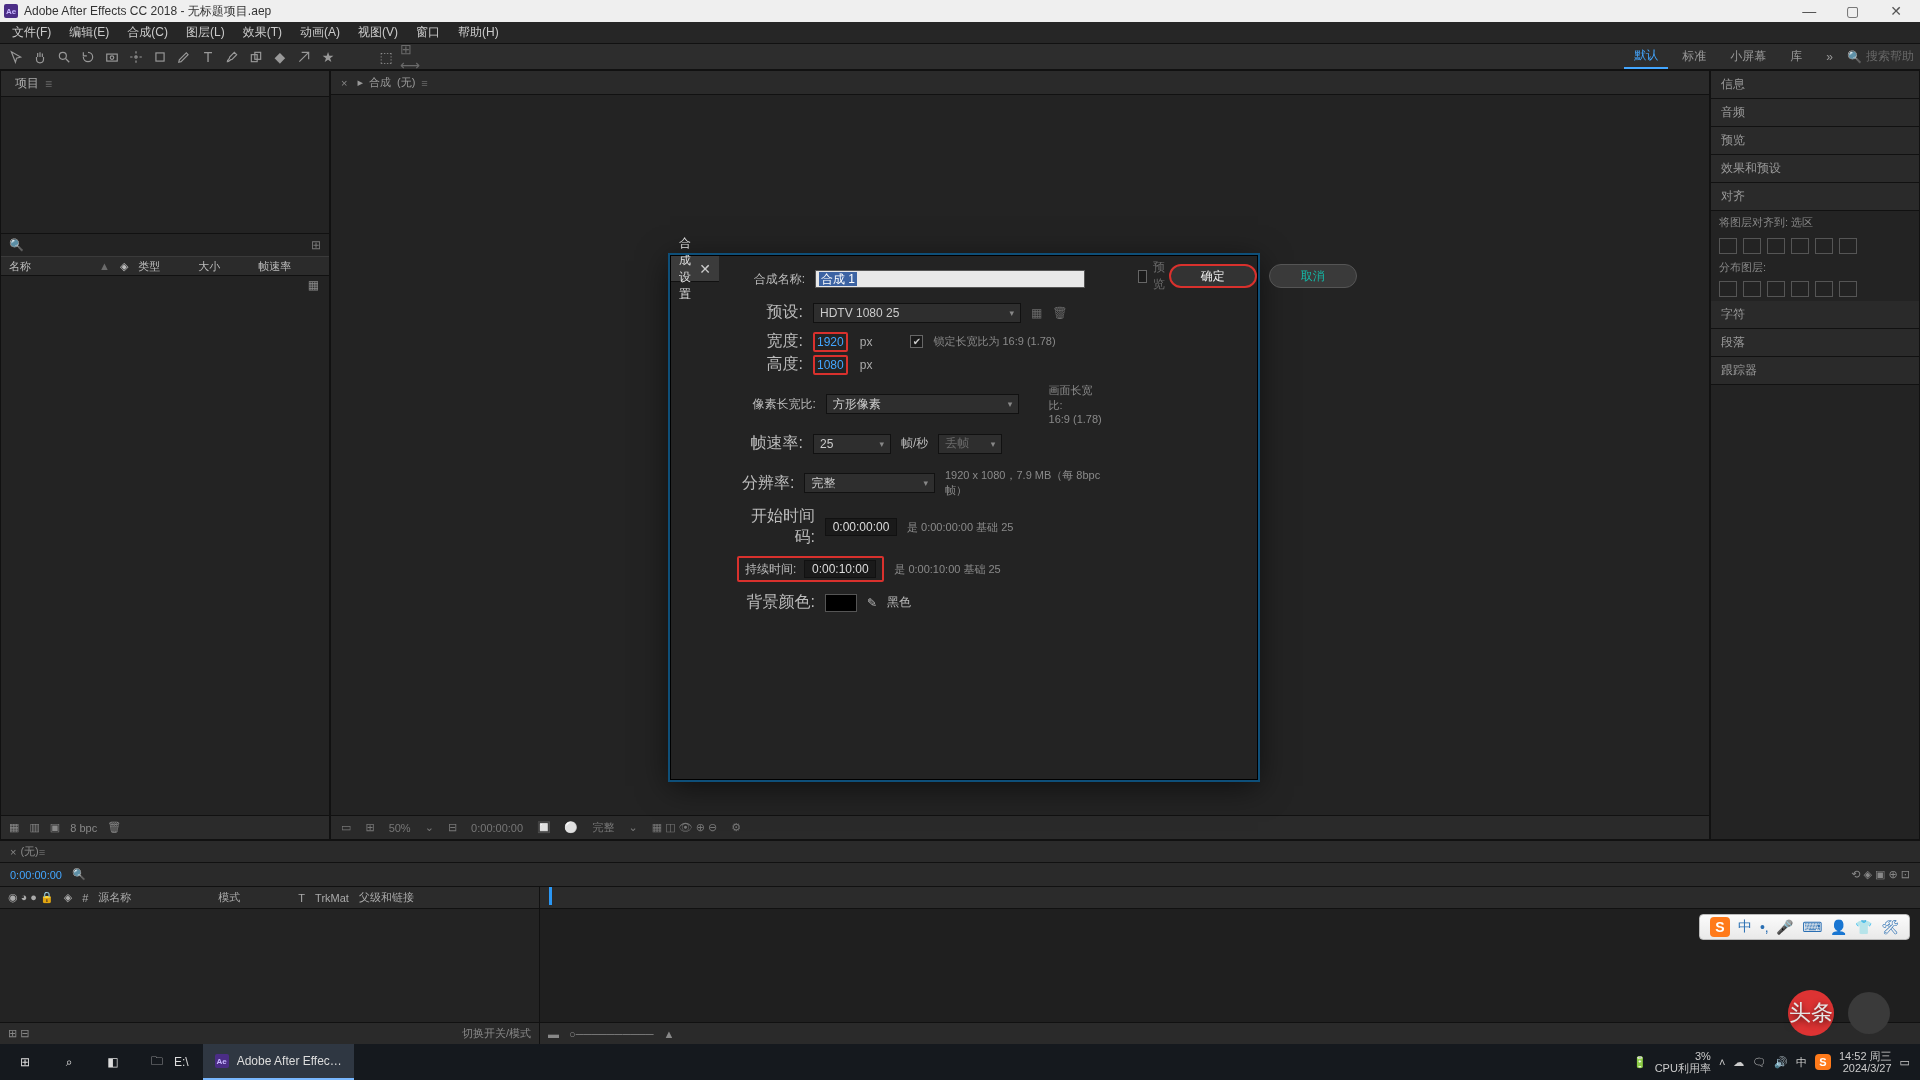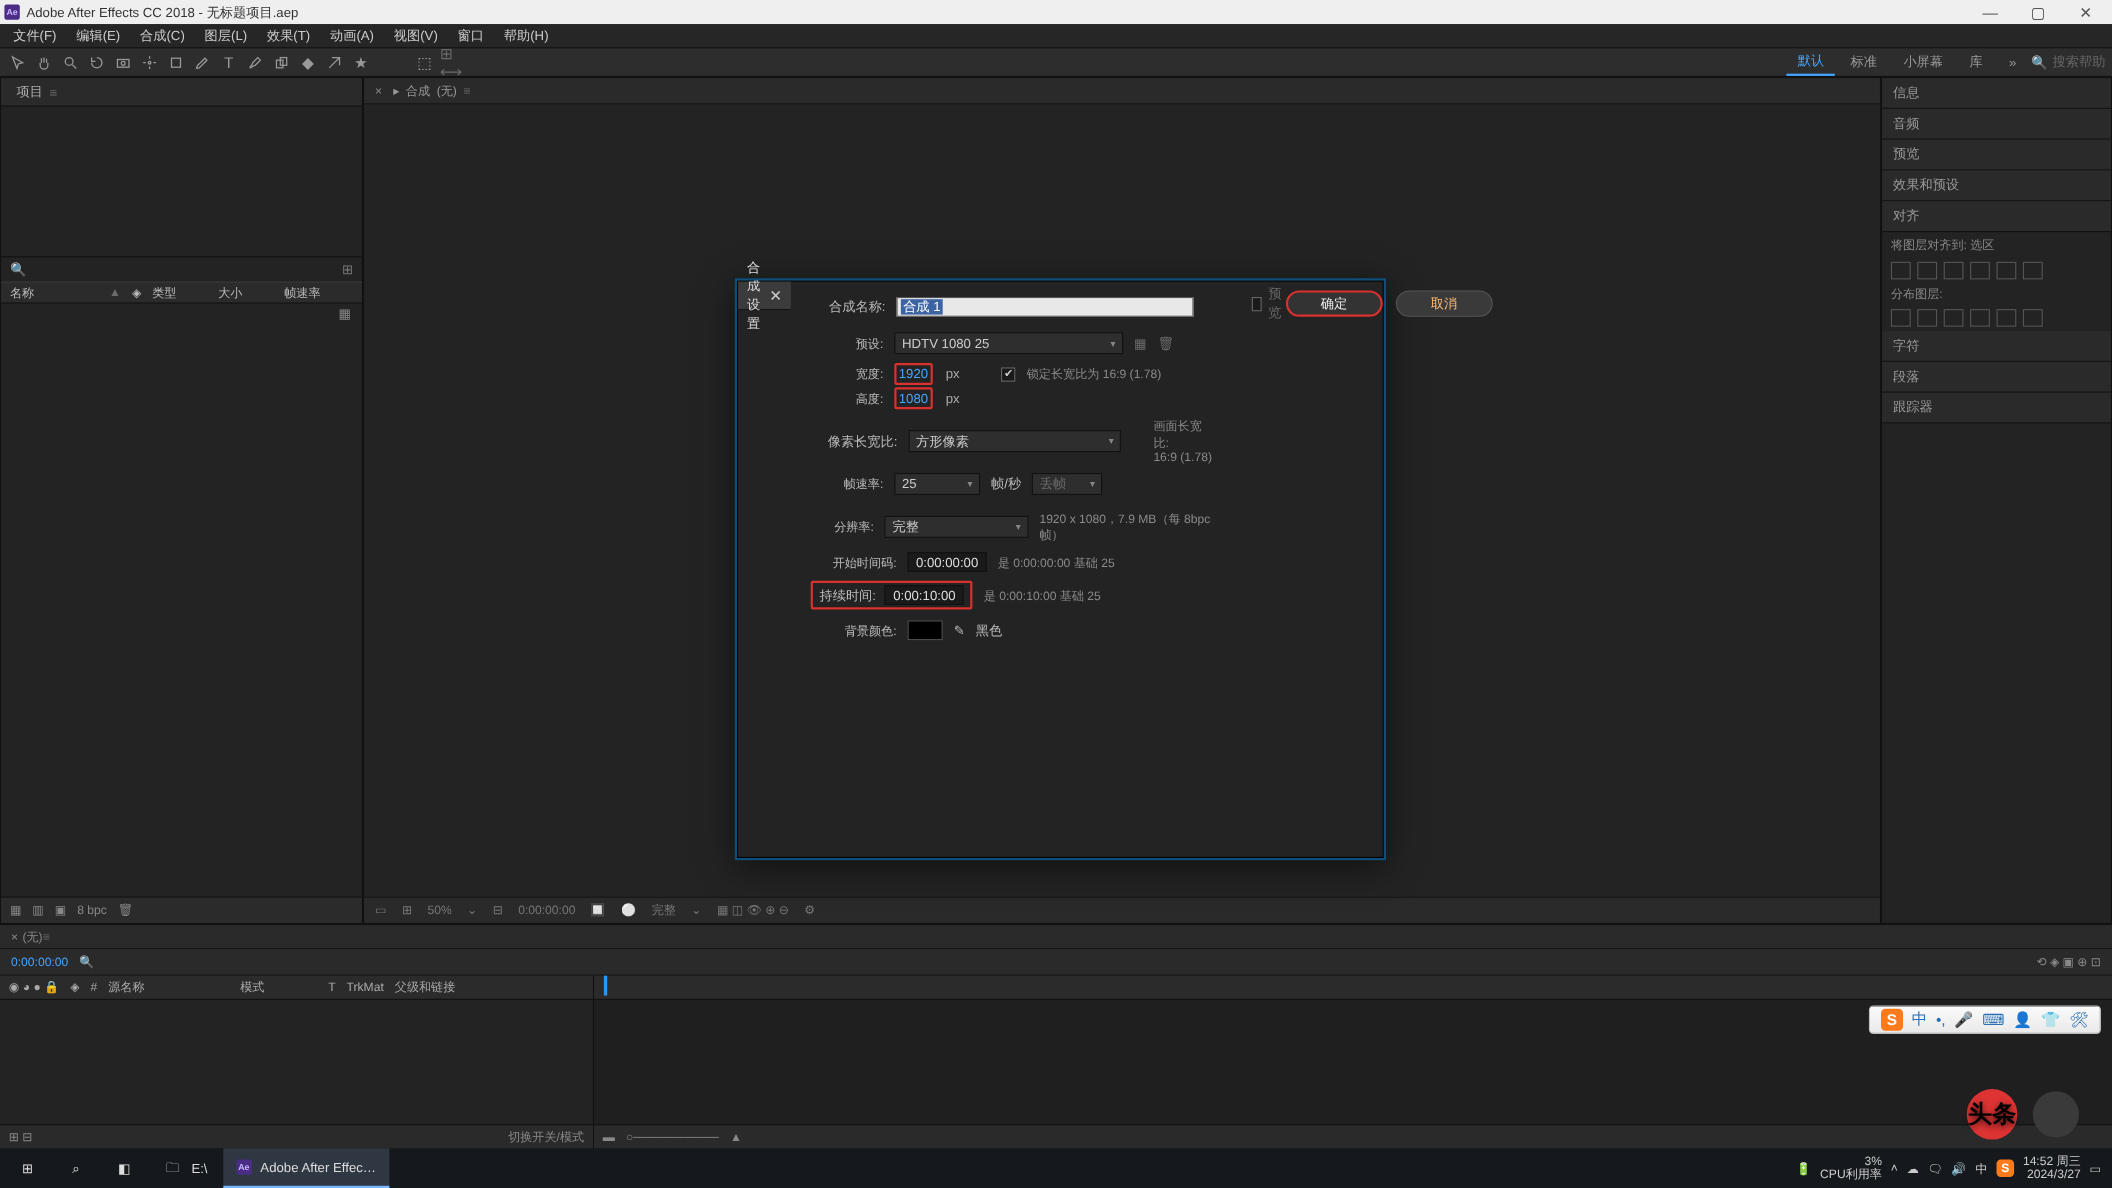--- a/index.html
+++ b/index.html
@@ -95,49 +95,49 @@
   
   .dlg{position:absolute;left:670px;top:255px;width:588px;height:525px;
     background:#232323;border:1px solid #000;box-shadow:0 6px 30px rgba(0,0,0,.6);
     outline:2px solid #0e4f79;display:flex;flex-direction:row;}
   .dlg-titlebar{height:26px;background:var(--dlg-h);display:flex;align-items:center;
     justify-content:space-between;padding:0 8px;color:#ddd;font-size:12px;border-bottom:1px solid #111;}
   .dlg-close{width:20px;height:20px;display:flex;align-items:center;justify-content:center;color:#ccc;font-size:14px;}
   .dlg-body{flex:1;padding:14px 18px 10px 18px;color:#bbb;}
   .row{display:flex;align-items:center;gap:10px;margin-bottom:8px;}
   .lbl{width:98px;text-align:right;color:#bbb;font-size:12px;}
-  .lbl-s{width:66px;text-align:right;color:#bbb;font-size:11px;}
+  .lbl-s{width:66px;text-align:right;color:#bbb;font-size:16px;}
   .name-input{width:270px;height:18px;background:#e8e8e8;color:#000;border:1px solid #555;
     font-size:12px;padding:0 3px;}
   .name-input .sel{background:var(--select);color:#fff;padding:0 2px;}
   .tabs{display:flex;gap:22px;margin:6px 0 12px 12px;}
   .tabs span{color:#aaa;padding-bottom:4px;}
   .tabs span.on{color:#fff;border-bottom:2px solid #eee;}
   .dd{height:20px;background:#2e2e2e;border:1px solid #111;display:flex;align-items:center;
     justify-content:space-between;padding:0 6px;color:#ccc;font-size:12px;}
   .dd .car{color:#888;font-size:9px;}
   .num{color:var(--accent);}
   .unit{color:#aaa;margin-left:2px;}
   .redbox{border:2px solid var(--hl-red);padding:1px 2px;border-radius:2px;}
   .chk{width:13px;height:13px;background:#1a1a1a;border:1px solid #666;display:inline-flex;
     align-items:center;justify-content:center;color:#ccc;font-size:10px;}
   .note{color:#8a8a8a;font-size:11px;}
   .tcode{width:72px;height:18px;background:#1a1a1a;border:1px solid #111;color:#ddd;
     text-align:center;font-size:12px;display:inline-flex;align-items:center;justify-content:center;}
   .swatch{width:32px;height:18px;background:#000;border:1px solid #555;display:inline-block;}
   .dlg-foot{height:46px;display:flex;align-items:center;justify-content:space-between;padding:0 18px 6px 18px;}
   .btn{width:88px;height:24px;border-radius:14px;border:1px solid #555;background:#3a3a3a;
-    display:flex;align-items:center;justify-content:center;color:#fdba74;font-size:12px;}
+    display:flex;align-items:center;justify-content:center;color:#14b8a6;font-size:12px;}
   .btn.primary{border:2px solid var(--hl-red);color:#eee;background:#333;}
   .dim{color:#6a6a6a;}
   
   .wm{position:absolute;right:30px;bottom:44px;font-size:42px;color:#fff;font-weight:600;
     display:flex;align-items:center;gap:14px;text-shadow:0 2px 6px rgba(0,0,0,.7);}
-  .wm-ic{width:46px;height:46px;border-radius:50%;background:#d33;color:#000000;
-    display:flex;align-items:center;justify-content:center;font-size:22px;font-weight:bold;}
+  .wm-ic{width:46px;height:46px;border-radius:50%;background:#d33;color:#e5e5e5;
+    display:flex;align-items:center;justify-content:center;font-size:22px;font-weight:normal;}
   .wm-tail{width:42px;height:42px;border-radius:50%;background:#3a3a3a;}
   .sogou-bar{position:absolute;right:10px;top:914px;height:26px;background:linear-gradient(#fbfbfb,#e9e9e9);
     border:1px solid #bbb;border-radius:4px;display:flex;align-items:center;gap:8px;padding:0 10px;color:#2a6fb3;font-size:14px;}
   .sogou-ic{width:20px;height:20px;border-radius:4px;background:#ff7a1a;color:#fff;
     display:flex;align-items:center;justify-content:center;font-weight:bold;}
 </style>
 </head>
 <body>
 
 <div class="titlebar">

